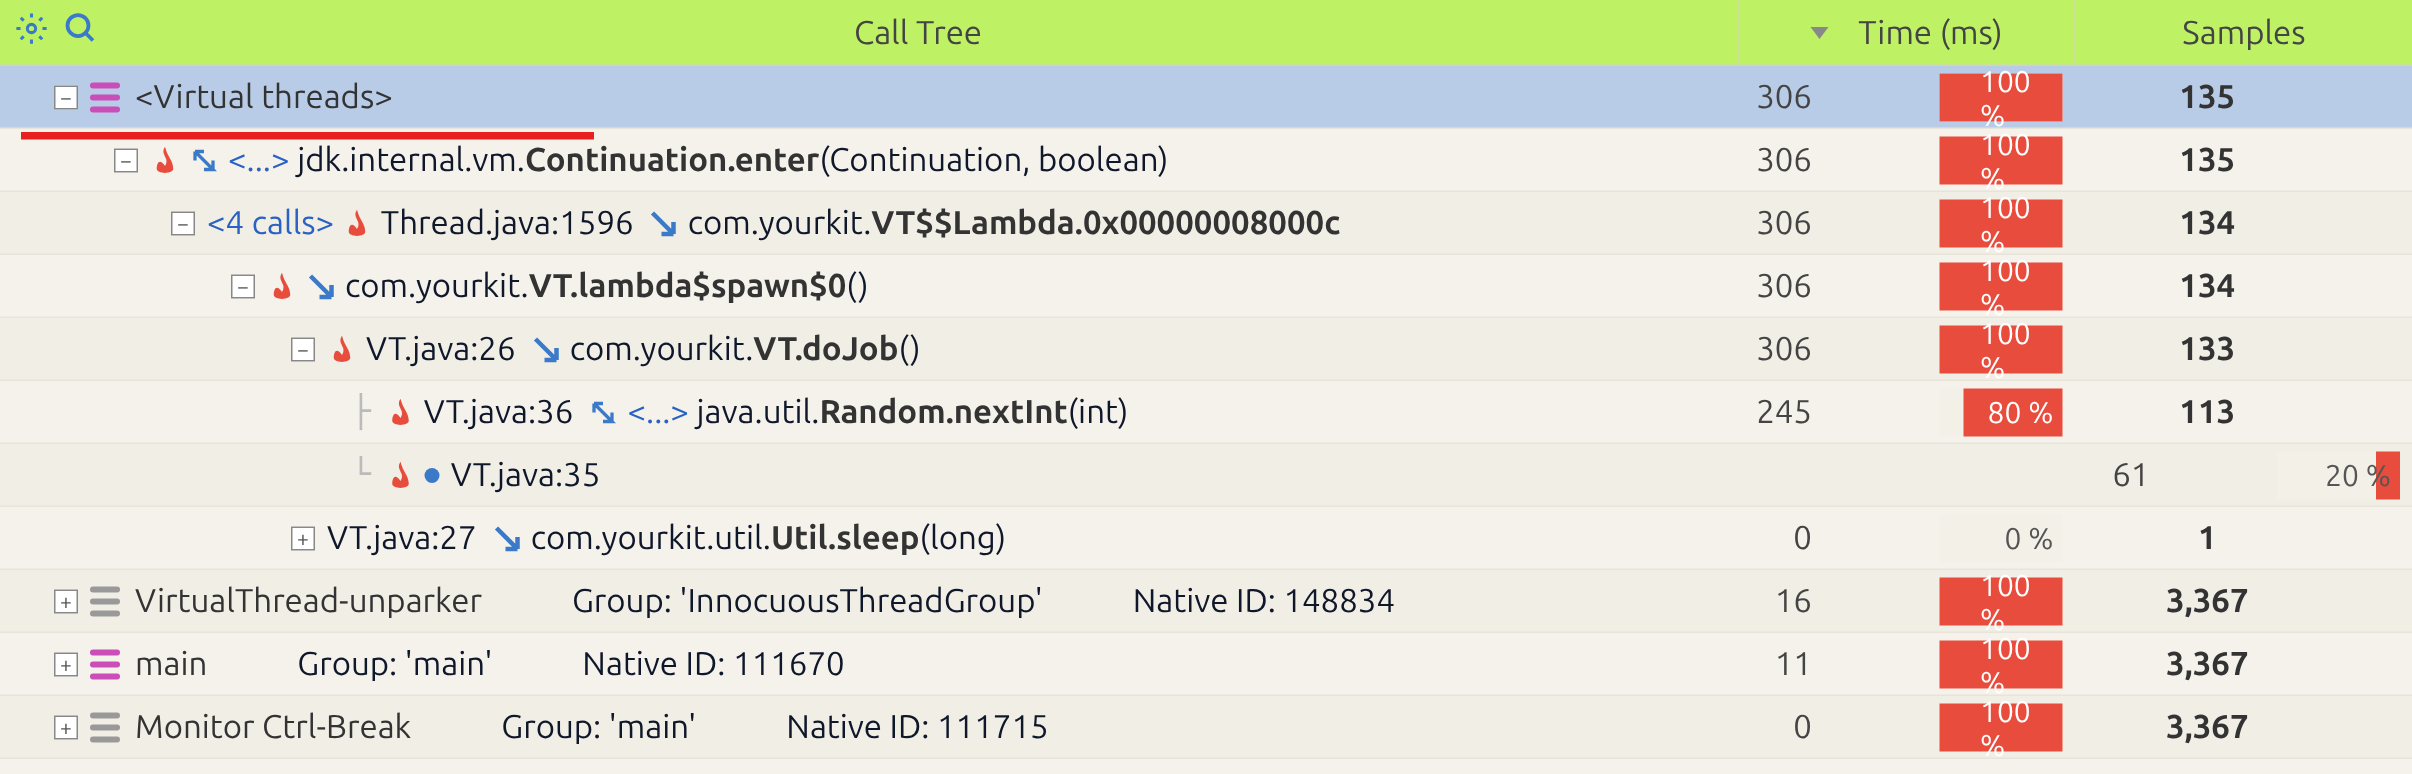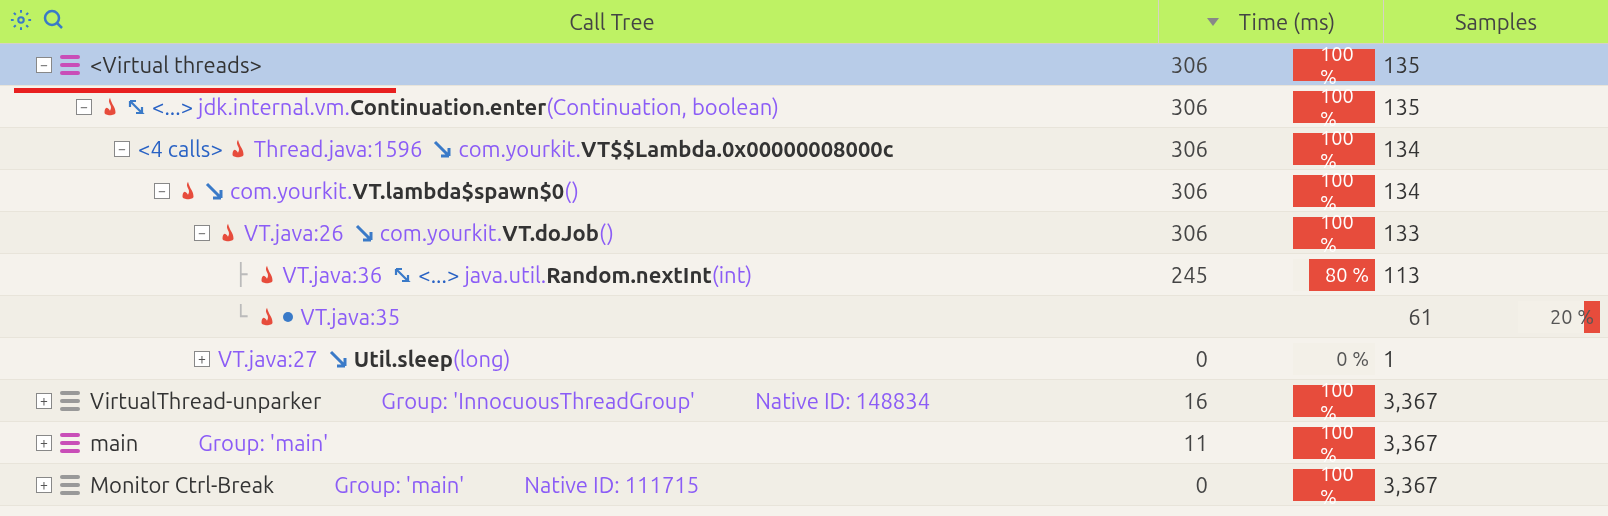--- a/index.html
+++ b/index.html
@@ -77,22 +77,23 @@
   display: flex;
   align-items: center;
   justify-content: space-between;
   padding-right: 8px;
   gap: 6px;
 }
 .row-samples {
   width: 225px;
   display: flex;
   align-items: center;
-  justify-content: flex-start;
+  justify-content: center;
   padding-right: 48px;
+  font-weight: bold;
 }
 .time-val { color: #444; min-width: 50px; text-align: right; }
 .pct-badge {
   width: 82px;
   height: 32px;
   position: relative;
   display: flex;
   align-items: center;
   justify-content: flex-end;
   padding-right: 6px;
@@ -155,21 +156,21 @@
 }
 .dot-icon {
   width: 10px; height: 10px;
   border-radius: 50%;
   background: #3a7ac8;
   display: inline-block;
   margin-right: 8px;
   flex-shrink: 0;
 }
 .bluelink { color: #2962c4; }
-.greytext { color: #8b5cf6; }
+.greytext { color: #0f172a; }
 .bold { font-weight: 600; }
 .red-underline {
   position: absolute;
   left: 14px;
   top: 88px;
   width: 382px;
   height: 5px;
   background: #e82020;
   z-index: 10;
 }
@@ -414,20 +415,21 @@
     <div class="row-main">
       <span class="indent" style="width:170px"></span>
       <span class="expander">+</span>
       <span class="greytext">VT.java:27</span>
       <span>&nbsp;&nbsp;</span>
       <span class="arrow-icon">
           <svg width="20" height="20" viewBox="0 0 20 20">
             <path d="M3 3 L17 17 M17 17 L9 17 M17 17 L17 9" stroke="#3a7ac8" stroke-width="3" fill="none"></path>
           </svg>
         </span>
+      <span class="greytext">com.yourkit.util.</span>
       <span class="bold">Util.sleep</span>
       <span class="greytext">(long)</span>
     </div>
     <div class="row-time">
       <span class="time-val">0</span>
       <span class="pct-badge">
           <span class="pct-text dark">0 %</span>
         </span>
     </div>
     <div class="row-samples">
@@ -468,20 +470,21 @@
       <span class="expander">+</span>
       <span class="thread-icon magenta">
           <span></span>
           <span></span>
           <span></span>
         </span>
       <span>main</span>
       <span style="width:60px"></span>
       <span class="greytext">Group: 'main'</span>
       <span style="width:60px"></span>
+      <span class="greytext">Native ID: 111670</span>
     </div>
     <div class="row-time">
       <span class="time-val">11</span>
       <span class="pct-badge">
           <span class="pct-fill" style="width:100%"></span>
           <span class="pct-text white">100 %</span>
         </span>
     </div>
     <div class="row-samples">
         <span>3,367</span>

